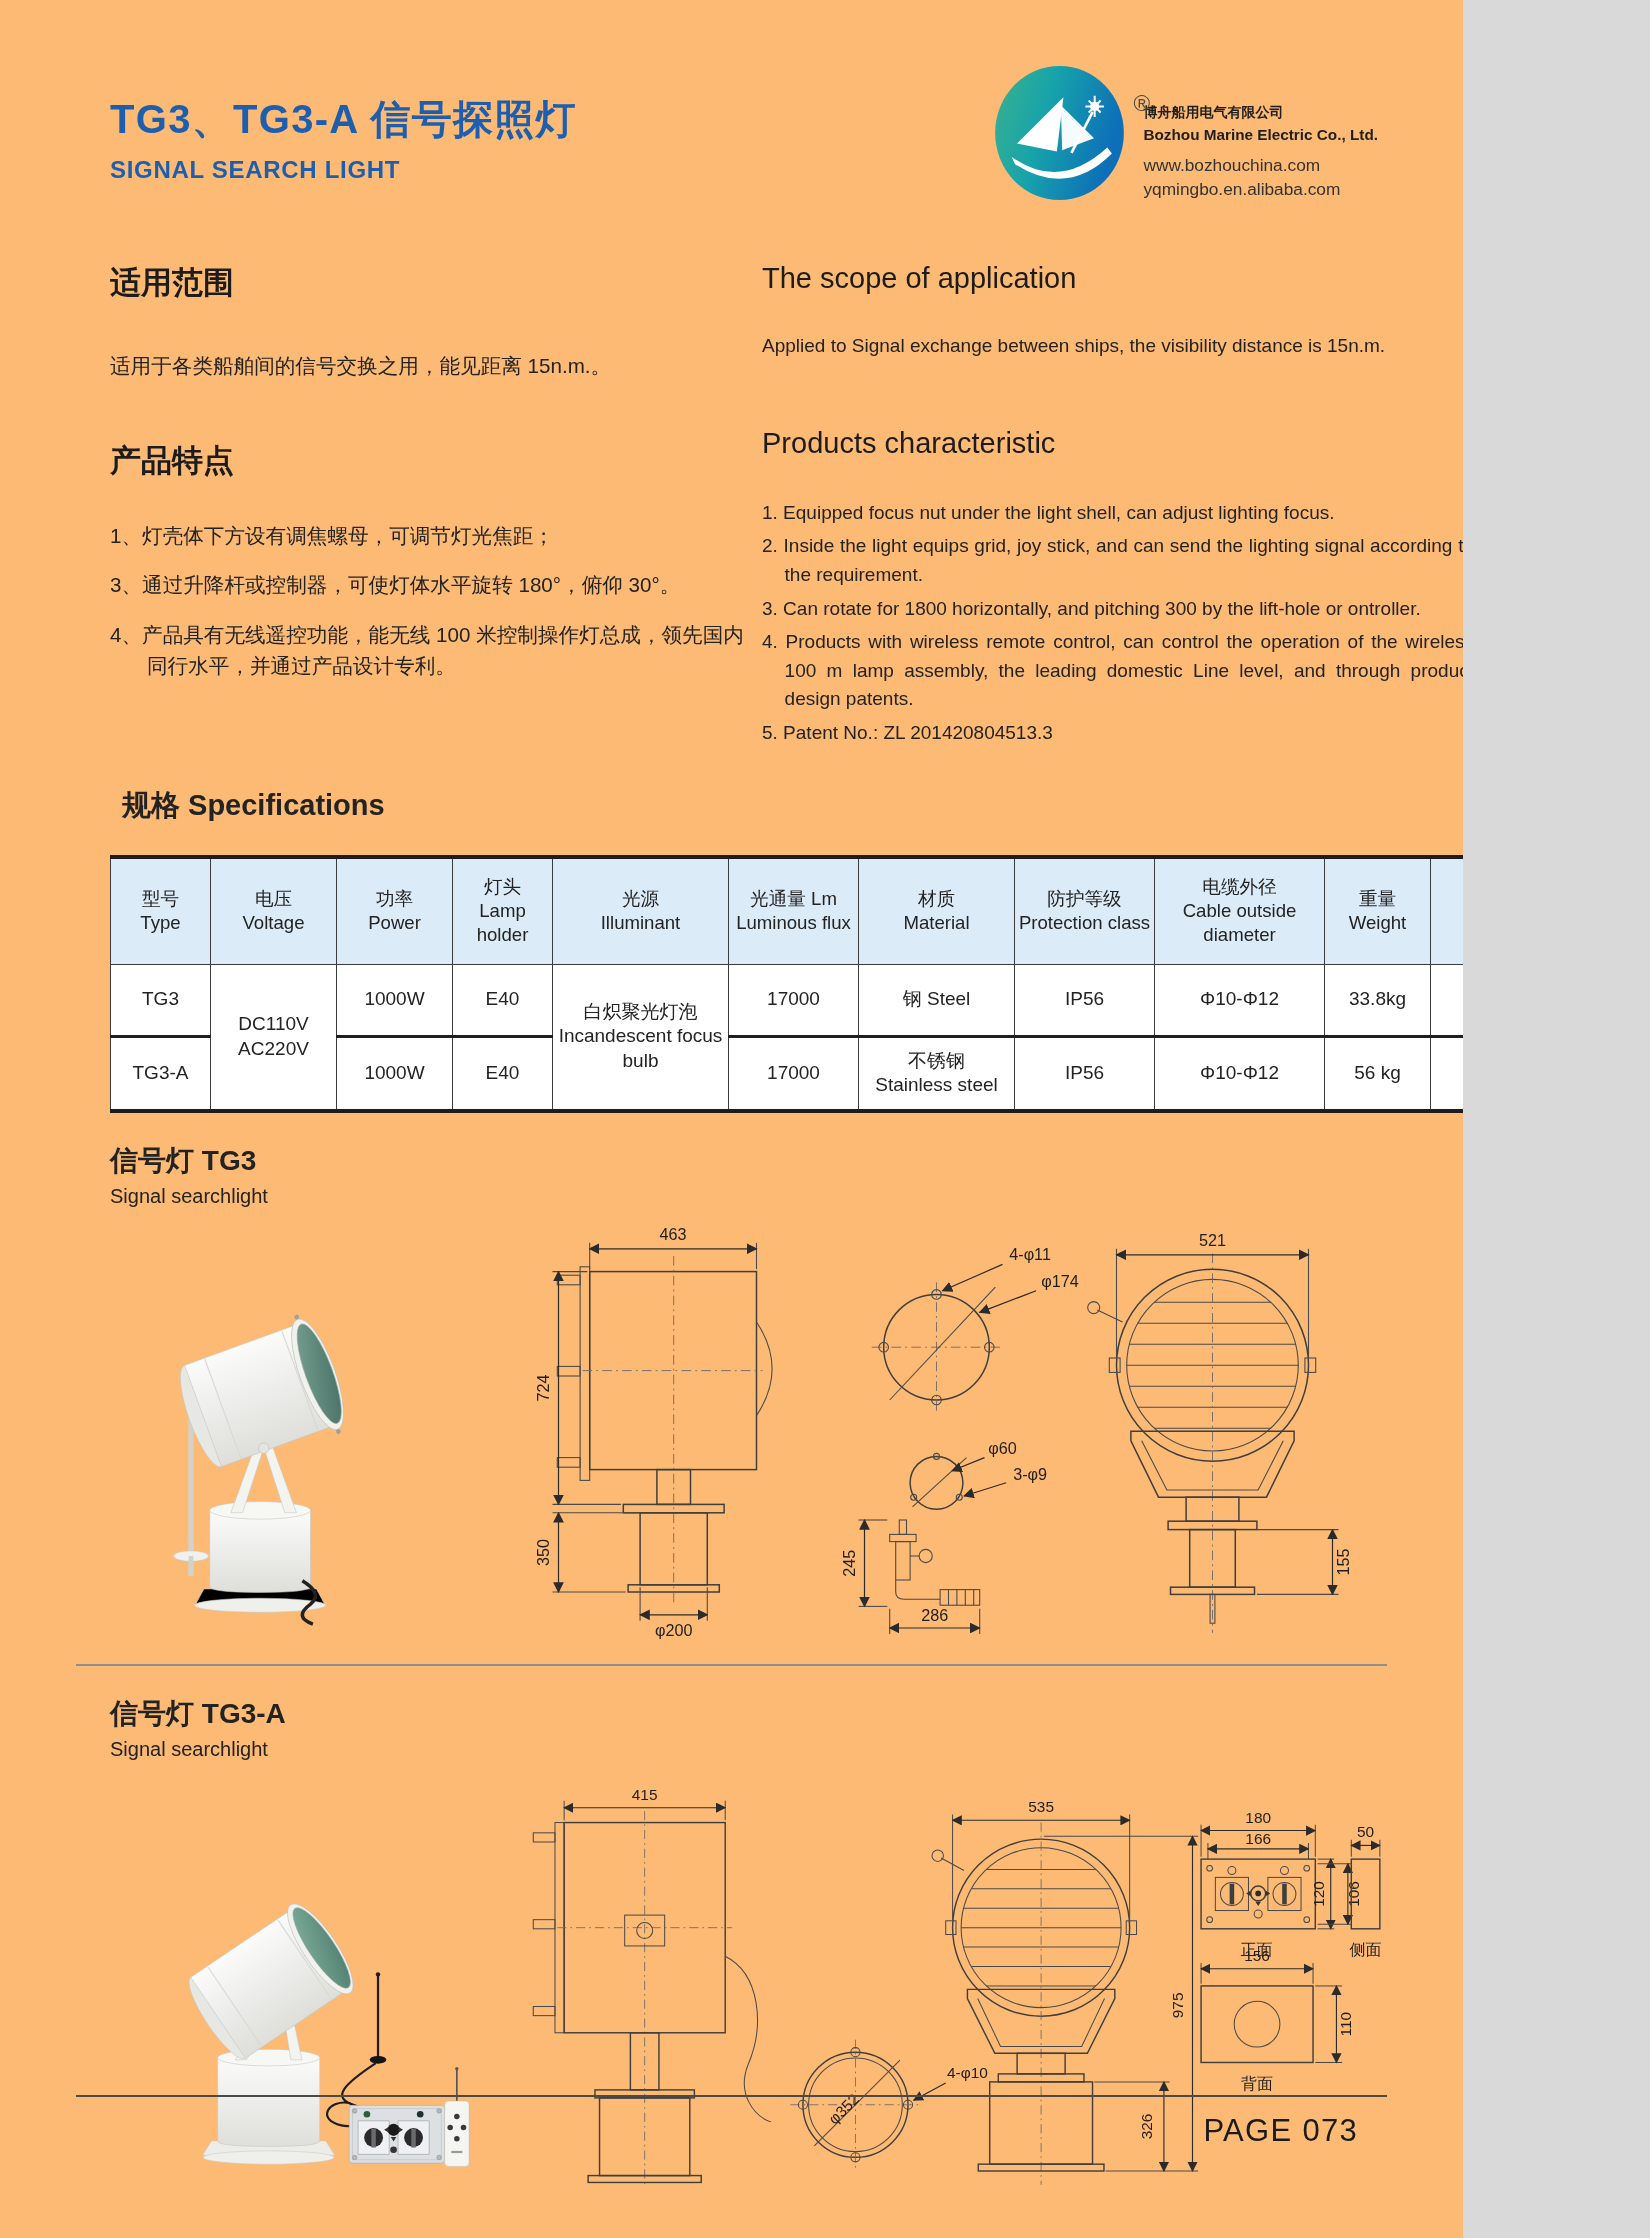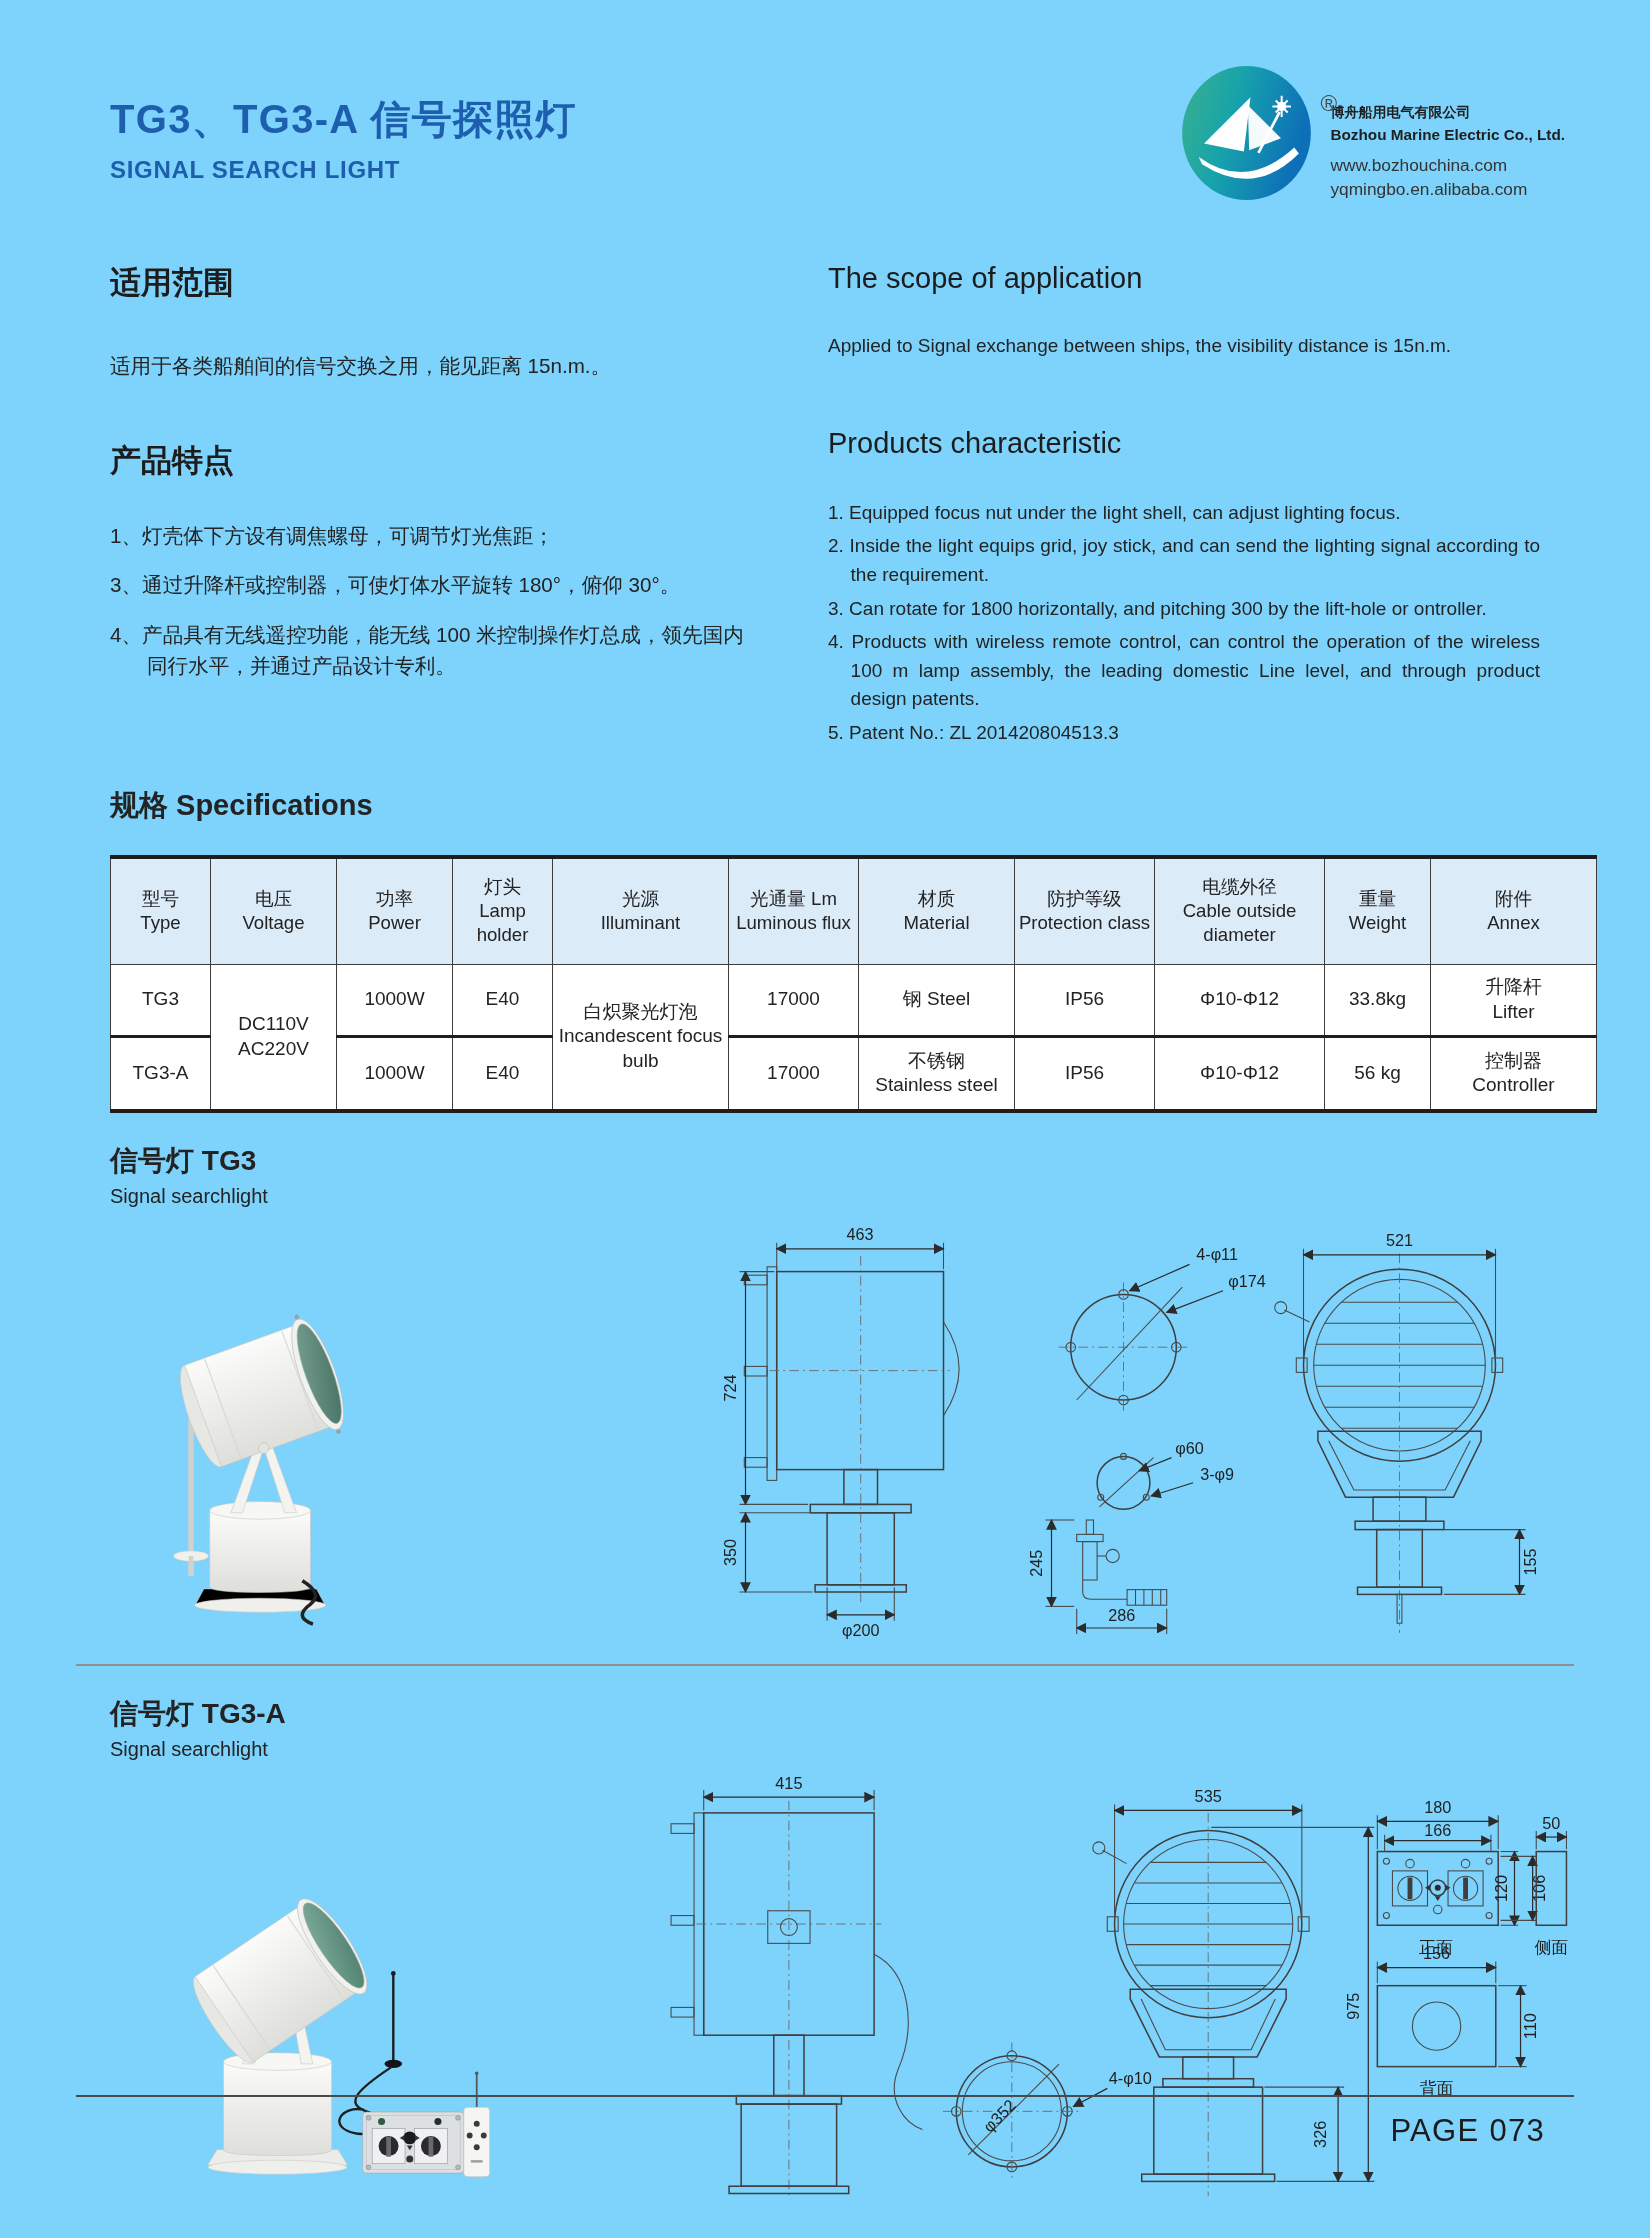--- a/index.html
+++ b/index.html
@@ -1,16 +1,16 @@
 <!DOCTYPE html>
 <html style="font-size:10.6px"><head>
 <meta charset="utf-8">
 <style>
   html,body{margin:0;padding:0;background:#d9d9d9;}
-  .page{position:relative;width:1650px;height:2239px;background:#7dd3fc;overflow:hidden;
+  .page{position:relative;width:1463px;height:2239px;background:#fdba74;overflow:hidden;
         font-family:"Liberation Sans","DejaVu Sans",sans-serif;color:#232323;}
 
   
   .header{display:flex;justify-content:space-between;align-items:flex-start;padding:92px 85px 0 110px;}
   .title-zh{font-size:40px;font-weight:700;color:#1d5fae;letter-spacing:1.3px;}
   .title-en{font-size:24px;font-weight:700;color:#1d5fae;margin-top:9.3px;letter-spacing:0.7px;}
   .brand{display:flex;gap:17.3px;margin-top:-28px;}
   .logo-badge{position:relative;width:133px;height:138px;flex:0 0 auto;}
   .reg-mark{position:absolute;right:-24px;top:27px;font-size:22.6px;color:#4a4a4a;}
   .company{padding-top:39px;line-height:1.3;}
@@ -26,21 +26,21 @@
   .scope-zh-body{margin-top:48px;font-size:20.6px;}
   .scope-en-body{margin-top:37px;font-size:19px;line-height:1.45;}
   .feat-zh{margin-top:60px;}
   .feat-en{margin-top:67px;}
   ul.plain{list-style:none;margin:39px 0 0;padding:0;}
   .zh-list li{font-size:20.6px;line-height:1.5;margin-bottom:18.6px;padding-left:37px;text-indent:-37px;}
   .en-list{margin-top:31px;}
   .en-list li{font-size:19px;line-height:1.5;margin-bottom:5.3px;padding-left:22.6px;text-indent:-22.6px;text-align:justify;}
 
   
-  .spec-head{padding:33px 110px 0;font-size:29px;font-weight:700;}
+  .spec-head{padding:33px 110px 0;font-size:29px;font-weight:700;margin-left:12px;}
   .spec-wrap{padding:29px 110px 0;}
   table.spec{width:100%;border-collapse:collapse;table-layout:fixed;text-align:center;}
   .spec th{background:#dcebf8;font-weight:400;font-size:18.6px;line-height:1.3;padding:16px 2.7px;
            border:1.3px solid #3c3c3c;border-top:4.7px solid #1d1d1d;}
   .spec td{font-size:19px;line-height:1.3;padding:10.6px 2.7px;border:1.3px solid #3c3c3c;background:#fff;}
   .spec tbody tr:first-child td:not([rowspan]){border-bottom:3.3px solid #1f1f1f;}
   .spec tbody tr.r2 td{border-bottom:4.7px solid #1d1d1d;}
   .spec td[rowspan]{border-bottom:4.7px solid #1d1d1d;}
   .cellline{display:block;}
   .cellline:empty{display:none;}

